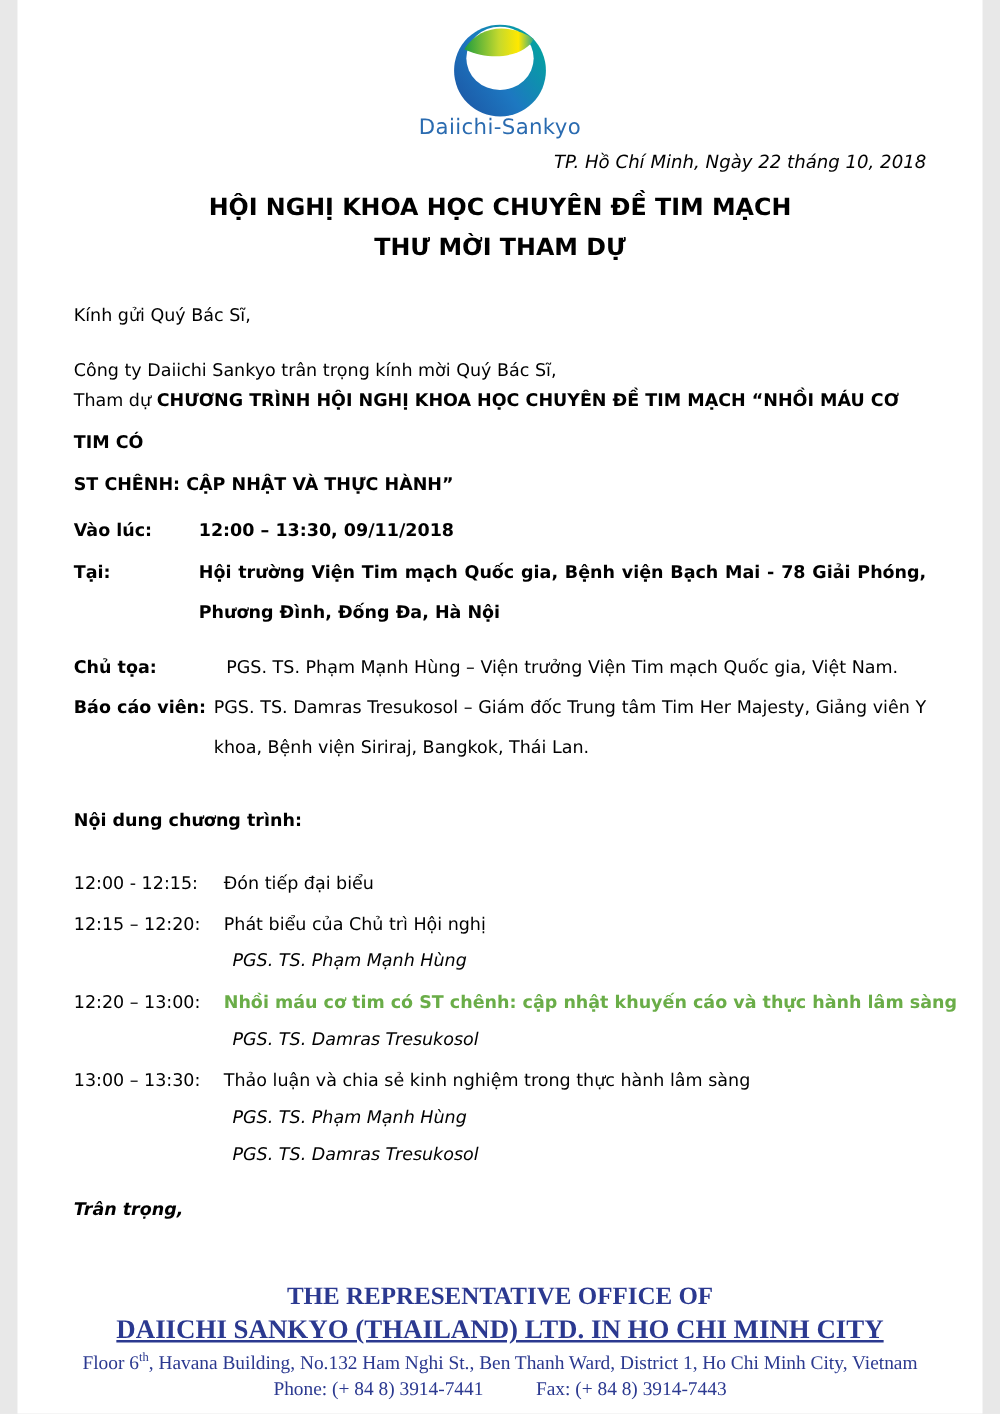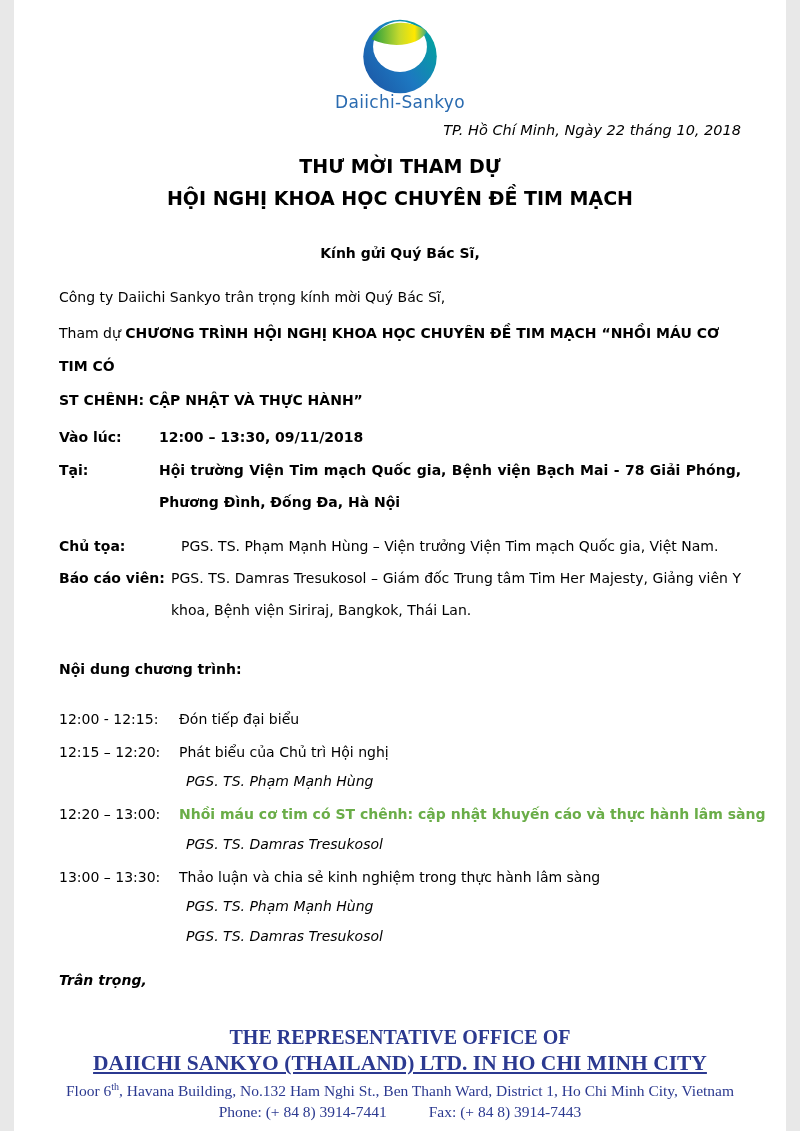--- a/index.html
+++ b/index.html
@@ -26,23 +26,23 @@
     color:var(--brand-blue);
     font-size:17px;letter-spacing:.3px;margin-top:-2px;
   }
   
   .date-line{
     text-align:right;font-style:italic;font-size:14.5px;margin-top:10px;
   }
   
   .title{margin-top:12px;text-align:center;font-weight:bold;font-size:19px;line-height:1.7;}
   
-  .salutation{margin-top:30px;font-weight:bold;text-align:center;}
+  .salutation{margin-top:30px;font-weight:normal;}
   .intro1{margin-top:28px;}
-  .intro2{margin-top:12px;line-height:2.4;white-space:pre-line;}
+  .intro2{line-height:2.4;white-space:pre-line;}
   .details{margin-top:4px;}
   .detail-row{display:flex;line-height:2.3;}
   .detail-row .lbl{width:100px;flex:none;font-weight:bold;}
   .detail-row .val{flex:1;font-weight:bold;text-align:justify;}
   .people{margin-top:12px;}
   .person-row{display:flex;line-height:2.3;}
   .person-row .lbl{width:112px;flex:none;font-weight:bold;}
   .person-row .val{flex:1;text-align:justify;}
   .person-row.first .val{padding-left:10px;}
   .agenda-heading{margin-top:34px;font-weight:bold;}
@@ -89,22 +89,22 @@
       <circle cx="50" cy="52" r="45" fill="url(#lgBlue)"></circle>
       <ellipse cx="50" cy="40" rx="33" ry="31" fill="#ffffff"></ellipse>
       <path d="M15,31 C32,5 62,7 83,21 C76,36 45,45 15,31 Z" fill="url(#lgLeaf)"></path>
     </svg>
     <div class="wordmark">Daiichi-Sankyo</div>
   </div>
 
   <div class="date-line">TP. Hồ Chí Minh, Ngày 22 tháng 10, 2018</div>
 
   <div class="title">
+    <div>HỘI NGHỊ KHOA HỌC CHUYÊN ĐỀ TIM MẠCH</div>
     <div>THƯ MỜI THAM DỰ</div>
-    <div>HỘI NGHỊ KHOA HỌC CHUYÊN ĐỀ TIM MẠCH</div>
   </div>
 
   <p class="salutation">Kính gửi Quý Bác Sĩ,</p>
 
   <p class="intro1">Công ty Daiichi Sankyo trân trọng kính mời Quý Bác Sĩ,</p>
   <p class="intro2"><span>Tham dự </span><b>CHƯƠNG TRÌNH HỘI NGHỊ KHOA HỌC CHUYÊN ĐỀ TIM MẠCH “NHỒI MÁU CƠ TIM CÓ
 ST CHÊNH: CẬP NHẬT VÀ THỰC HÀNH”</b></p>
 
   <div class="details">
     <div class="detail-row">

